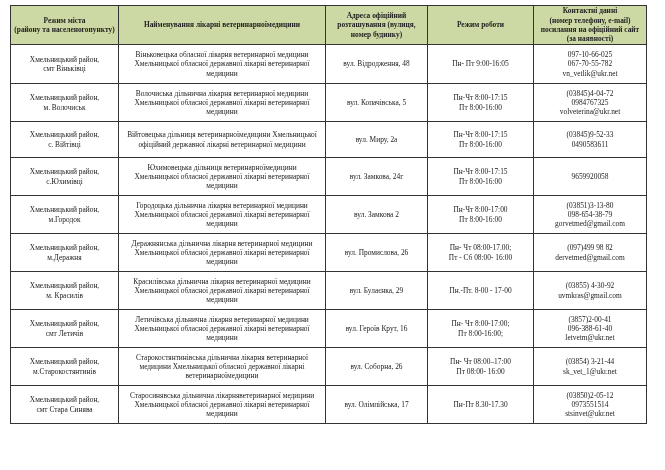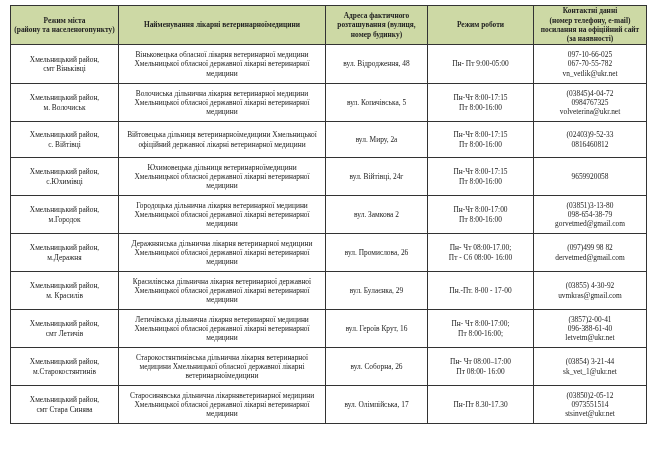--- a/index.html
+++ b/index.html
@@ -31,21 +31,21 @@
   <thead>
     <tr>
       <th>
           <span class="line">Режим міста</span>
           <span class="line">(району та населеногопункту)</span>
         </th>
       <th>
           <span class="line">Найменування лікарні ветеринарноїмедицини</span>
         </th>
       <th>
-          <span class="line">Адреса фактичного</span>
+          <span class="line">Адреса офіційний</span>
           <span class="line">розташування (вулиця,</span>
           <span class="line">номер будинку)</span>
         </th>
       <th>
           <span class="line">Режим роботи</span>
         </th>
       <th>
           <span class="line">Контактні данні</span>
           <span class="line">(номер телефону, e-mail)</span>
           <span class="line">посилання на офіційний сайт</span>
@@ -61,21 +61,21 @@
         </td>
         <td>
           <span class="line">Віньковецька обласної лікарня ветеринарної медицини</span>
           <span class="line">Хмельницької обласної державної лікарні ветеринарної</span>
           <span class="line">медицини</span>
         </td>
         <td>
           <span class="line">вул. Відродження, 48</span>
         </td>
         <td>
-          <span class="line">Пн- Пт 9:00-05:00</span>
+          <span class="line">Пн- Пт 9:00-16:05</span>
         </td>
         <td>
           <span class="line">097-10-66-025</span>
           <span class="line">067-70-55-782</span>
           <span class="line">vn_vetlik@ukr.net</span>
         </td>
       </tr>
       <tr class="r1">
         <td>
           <span class="line">Хмельницький район,</span>
@@ -109,36 +109,36 @@
           <span class="line">офіційний державної лікарні ветеринарної медицини</span>
         </td>
         <td>
           <span class="line">вул. Миру, 2а</span>
         </td>
         <td>
           <span class="line">Пн-Чт 8:00-17:15</span>
           <span class="line">Пт 8:00-16:00</span>
         </td>
         <td>
-          <span class="line">(02403)9-52-33</span>
-          <span class="line">0816460812</span>
+          <span class="line">(03845)9-52-33</span>
+          <span class="line">0490583611</span>
         </td>
       </tr>
       <tr class="r3">
         <td>
           <span class="line">Хмельницький район,</span>
           <span class="line">с.Юхимівці</span>
         </td>
         <td>
           <span class="line">Юхимовецька дільниця ветеринарноїмедицини</span>
           <span class="line">Хмельницької обласної державної лікарні ветеринарної</span>
           <span class="line">медицини</span>
         </td>
         <td>
-          <span class="line">вул. Війтівці, 24г</span>
+          <span class="line">вул. Замкова, 24г</span>
         </td>
         <td>
           <span class="line">Пн-Чт 8:00-17:15</span>
           <span class="line">Пт 8:00-16:00</span>
         </td>
         <td>
           <span class="line">9659920058</span>
         </td>
       </tr>
       <tr class="r4">
@@ -185,21 +185,21 @@
           <span class="line">(097)499 98 82</span>
           <span class="line">dervetmed@gmail.com</span>
         </td>
       </tr>
       <tr class="r6">
         <td>
           <span class="line">Хмельницький район,</span>
           <span class="line">м. Красилів</span>
         </td>
         <td>
-          <span class="line">Красилівська дільнична лікарня ветеринарної державної</span>
+          <span class="line">Красилівська дільнична лікарня ветеринарної медицини</span>
           <span class="line">Хмельницької обласної державної лікарні ветеринарної</span>
           <span class="line">медицини</span>
         </td>
         <td>
           <span class="line">вул. Булаєнка, 29</span>
         </td>
         <td>
           <span class="line">Пн.-Пт.  8-00 - 17-00</span>
         </td>
         <td>

